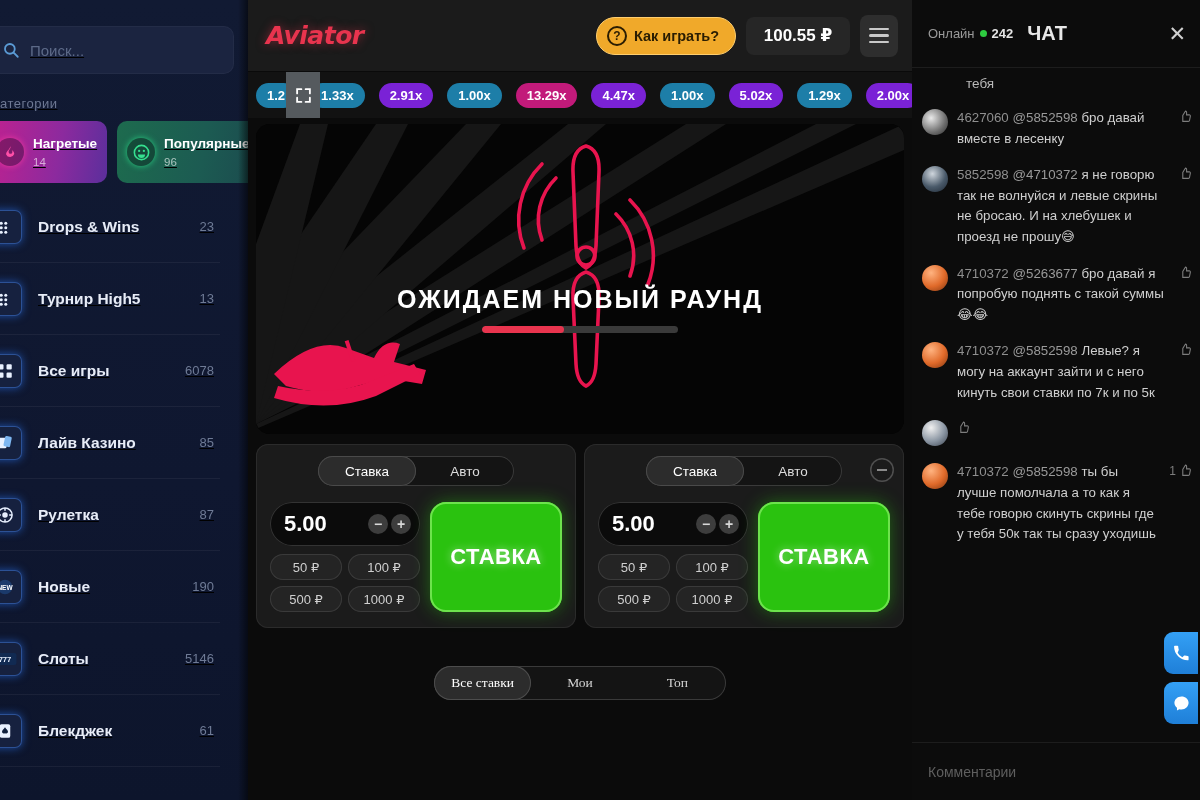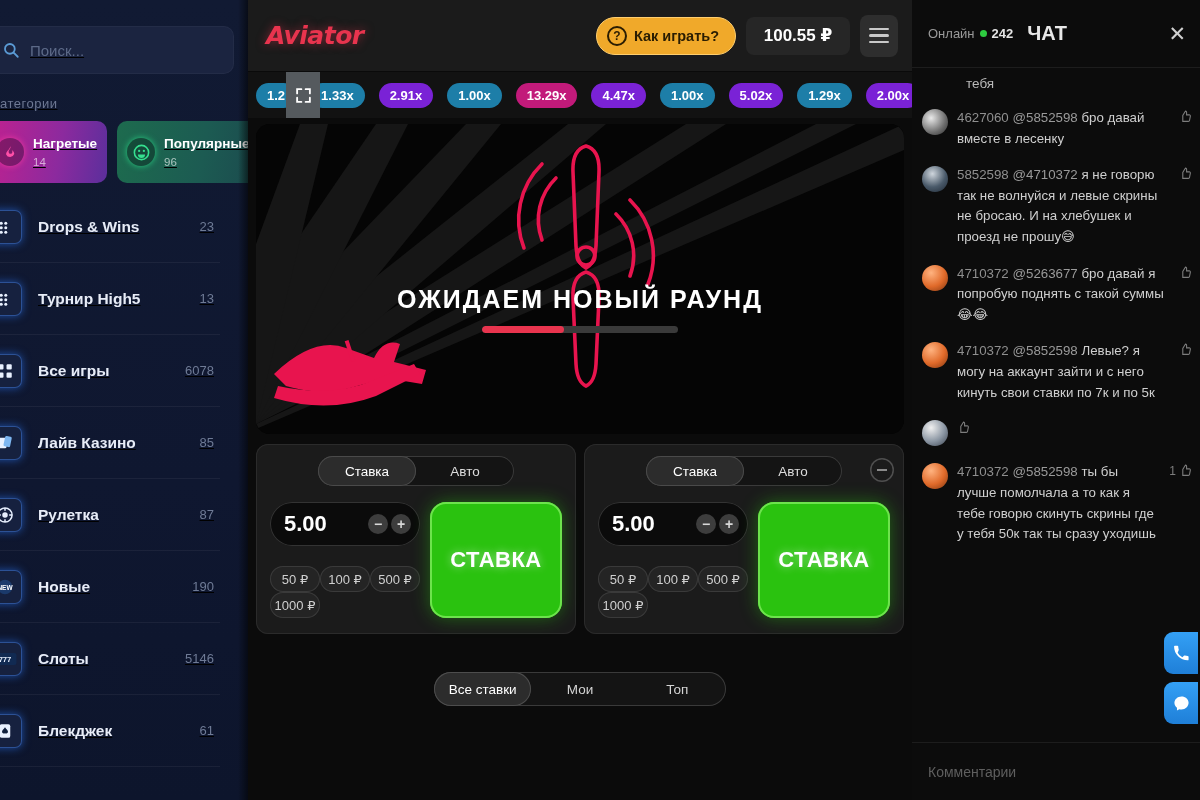--- a/index.html
+++ b/index.html
@@ -181,42 +181,42 @@
     height: 44px; background: #0b0b0b; border-radius: 22px;
     display: flex; align-items: center; padding: 0 9px 0 14px;
     box-shadow: inset 0 0 0 1px #333;
   }
   .amount-val { color: #fff; font-size: 22px; font-weight: 700; flex: 1; }
   .step {
     width: 20px; height: 20px; border-radius: 50%; background: #3d3d3d;
     display: flex; align-items: center; justify-content: center;
     color: #d8d8d8; font-size: 14px; font-weight: 700; line-height: 1; margin-left: 3px;
   }
-  .quick-grid { display: grid; grid-template-columns: 1fr 1fr 1fr; gap: 0; margin-top: 20px; }
+  .quick-grid { display: grid; grid-template-columns: 1fr 1fr; gap: 6px; margin-top: 8px; }
   .quick {
     height: 26px; border-radius: 13px; background: #242424;
     display: flex; align-items: center; justify-content: center;
     color: #cfcfcf; font-size: 13px; box-shadow: inset 0 0 0 1px #3a3a3a;
   }
   .bet-btn {
     flex: 1; border-radius: 16px; background: #2ac20f;
     display: flex; align-items: center; justify-content: center;
     color: #fff; font-size: 22px; font-weight: 700; letter-spacing: .5px;
     box-shadow: 0 0 18px rgba(42,194,15,.45), inset 0 0 0 2px #6de34d;
     text-shadow: 0 0 8px rgba(255,255,255,.5);
   }
 
   .bottom-tabs { display: flex; justify-content: center; margin-top: 38px; }
   .tabs {
     width: 292px; height: 34px; border-radius: 17px; background: #141414;
     display: flex; box-shadow: inset 0 0 0 1px #3a3a3a;
   }
   .tabs div {
     flex: 1; display: flex; align-items: center; justify-content: center;
-    color: #d4d4d4; font-size: 13.5px; border-radius: 17px;
+    color: #d4d4d4; font-size: 13.5px; border-radius: 17px; font-family: Liberation Serif, serif;
   }
   .tabs div.on { background: #2c2c2c; box-shadow: inset 0 0 0 1px #4d4d4d; color: #fff; }
 
   
   .chat {
     width: 288px; height: 800px; background: #0c0c0c;
     display: flex; flex-direction: column; position: relative;
   }
   .chat-head {
     height: 68px; display: flex; align-items: center; padding: 0 14px 0 16px;

